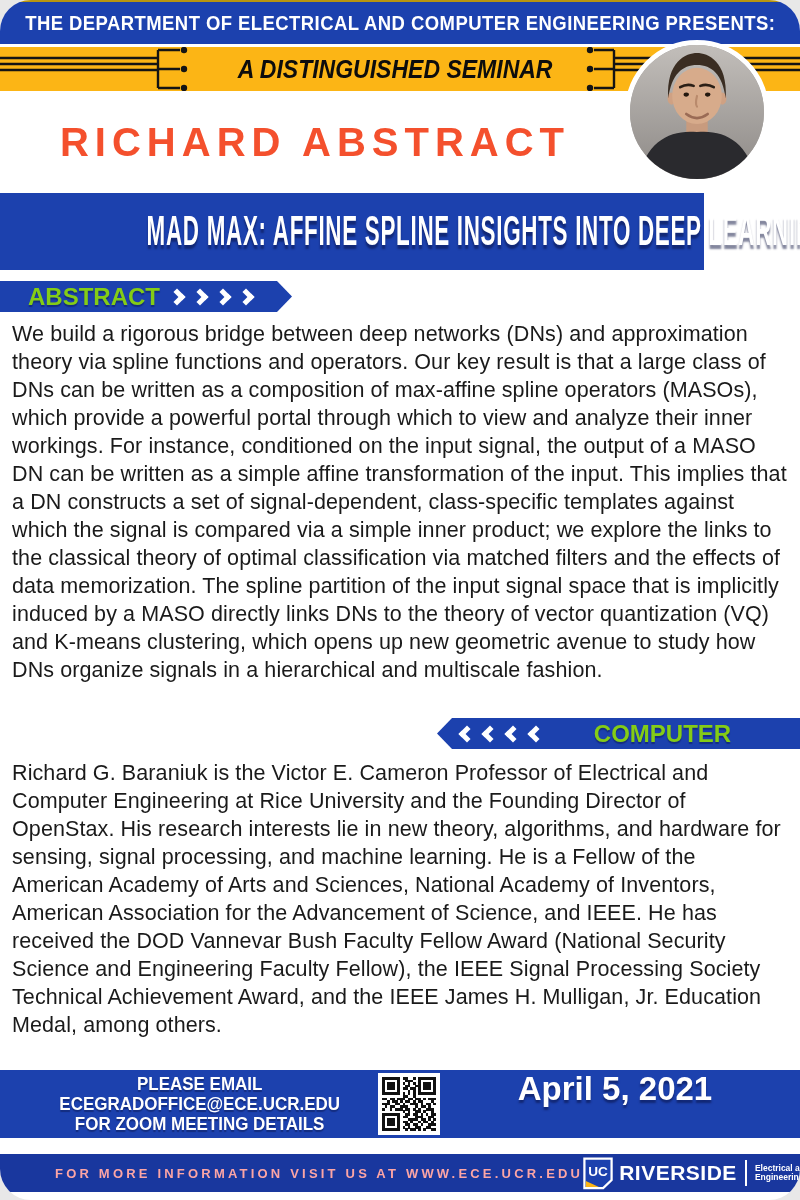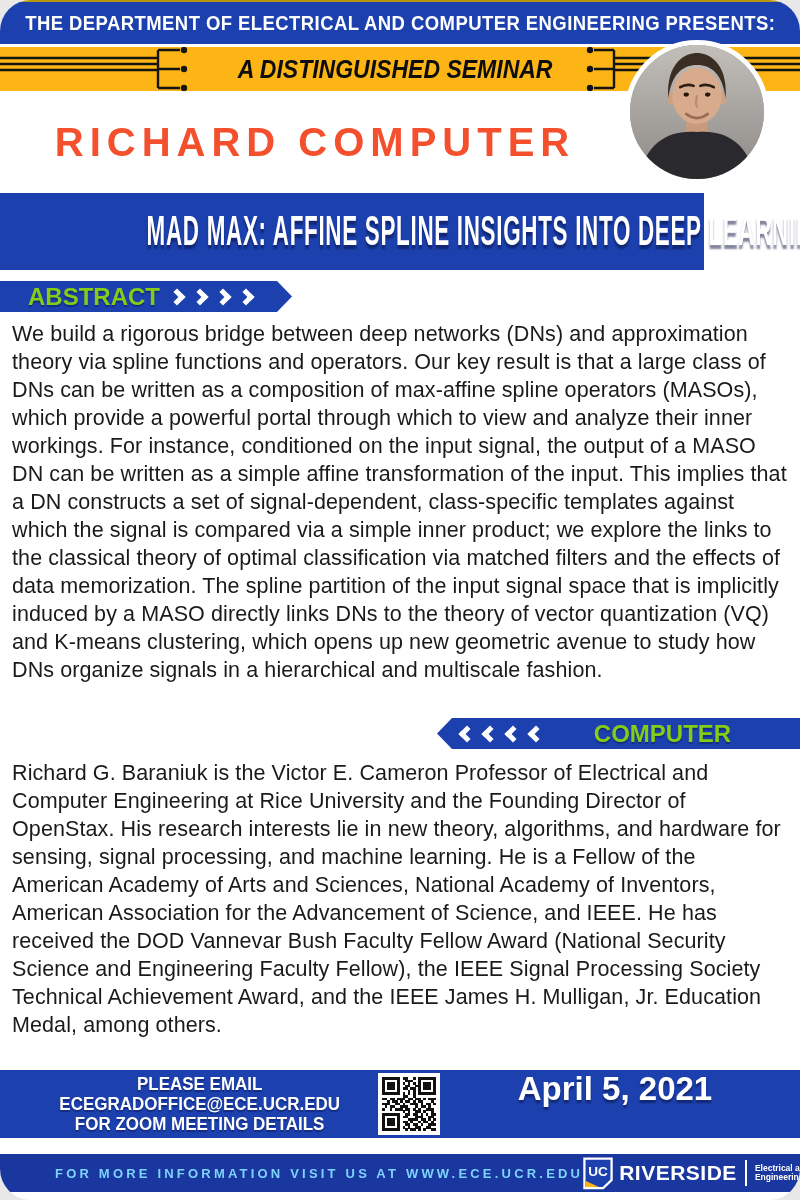--- a/index.html
+++ b/index.html
@@ -109,21 +109,21 @@
     display:flex;align-items:flex-start;justify-content:center;
     color:#fff;font-weight:bold;font-size:33px;white-space:nowrap;
     text-shadow:0 3px 2px rgba(8,14,60,.5);
   }
   
   .footer-bar{
     position:absolute;top:1154px;left:0;width:800px;height:38px;background:var(--footer-blue);
     display:flex;align-items:center;padding-left:55px;
   }
   .footer-info{
-    color:#7dd3fc;font-weight:bold;font-size:13px;letter-spacing:3.2px;white-space:nowrap;
+    color:#fca5a5;font-weight:bold;font-size:13px;letter-spacing:3.2px;white-space:nowrap;
   }
   .ucr-logo{
     margin-left:auto;margin-right:22px;display:flex;align-items:center;gap:6px;color:#fff;
   }
   .ucr-shield{width:30px;height:33px;flex:none;}
   .ucr-name{font-weight:bold;font-size:21px;letter-spacing:.5px;white-space:nowrap;}
   .ucr-divider{width:2px;height:26px;background:#fff;flex:none;margin:0 2px;}
   .ucr-dept{font-weight:bold;font-size:8.5px;line-height:9.5px;white-space:nowrap;}
 </style>
 </head>
@@ -172,21 +172,21 @@
       <path d="M28.5 40 C27 12 42 6 50 6 C58 6 73 12 71.5 40 C69 22 61 15 50 15 C39 15 31 22 28.5 40 Z" fill="#3a2d22"></path>
       <path d="M37.5 31.5 q5 -3 10 -1 M52.5 30.5 q5 -2 10 1" stroke="#2b1f16" stroke-width="2" fill="none" stroke-linecap="round"></path>
       <ellipse cx="42" cy="37" rx="2" ry="1.6" fill="#23180f"></ellipse>
       <ellipse cx="58" cy="37" rx="2" ry="1.6" fill="#23180f"></ellipse>
       <path d="M50 38 q-1.5 6 0 8" stroke="#b98a6c" stroke-width="1.6" fill="none" stroke-linecap="round"></path>
       <path d="M42 51.5 q8 6 16 0" stroke="#9a6b55" stroke-width="2" fill="none" stroke-linecap="round"></path>
     </svg>
   </div>
 
   <div class="speaker-name">
-    <span>RICHARD COMPUTER</span>
+    <span>RICHARD ABSTRACT</span>
   </div>
 
   <div class="title-bar">
     <span>MAD MAX: AFFINE SPLINE INSIGHTS INTO DEEP LEARNING</span>
   </div>
 
   <div class="label-bar abstract-label">
     <span class="label-text">ABSTRACT</span>
     <span class="chev chev-r"></span>
     <span class="chev chev-r"></span>

